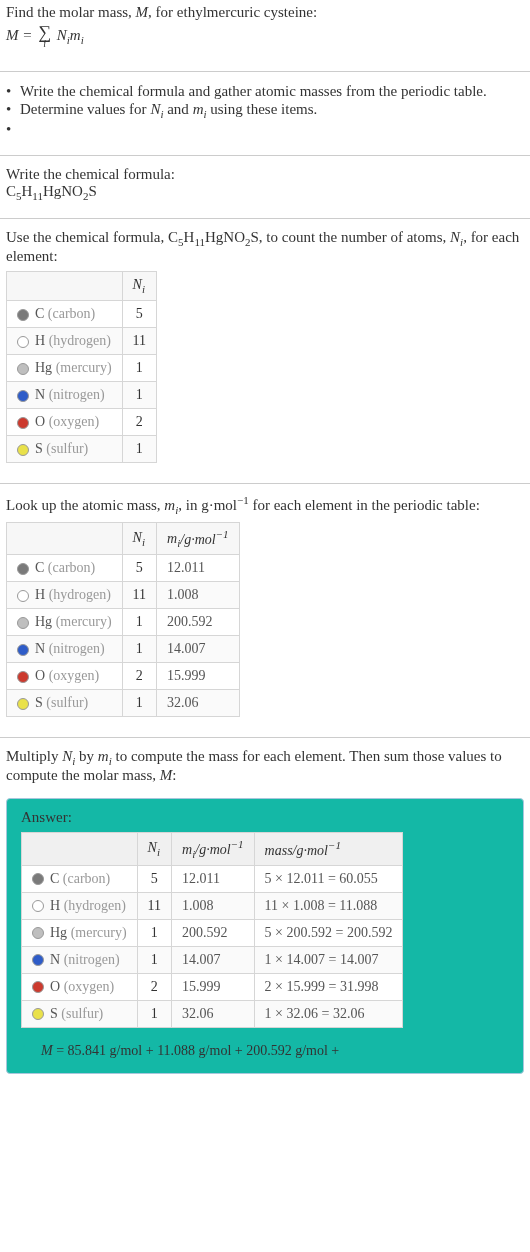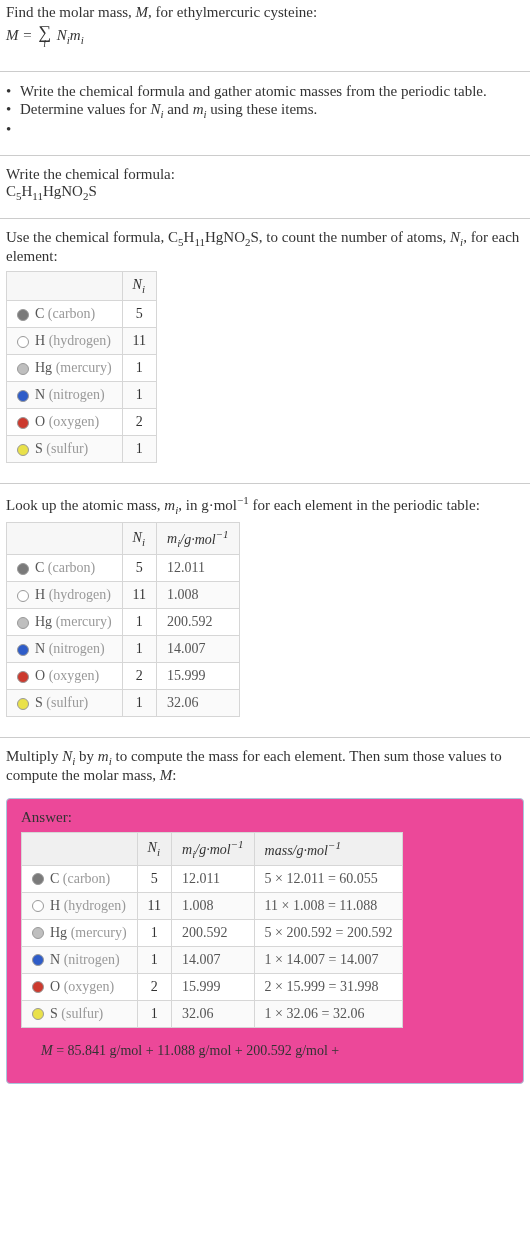--- a/index.html
+++ b/index.html
@@ -66,24 +66,24 @@
     border-radius:50%;
     border:1px solid #999;
     margin-right:6px;
     vertical-align:middle;
   }
   .elem-label { color:#999; }
   .elem-sym { color:#555; }
 
   .answer-box {
     border: 1px solid #a7c7dc;
-    background: #ec4899;
+    background: #14b8a6;
     border-radius: 4px;
     margin: 4px 6px 10px 6px;
-    padding: 10px 14px 22px 14px;
+    padding: 10px 14px 12px 14px;
   }
   .answer-box .alabel {
     color:#333;
     margin-bottom:6px;
   }
   .answer-box table.data { background:#fff; }
   .answer-box table.data th { background:#f0f0f0;}
   .final-eq {
     font-style: italic;
     font-size: 14px;

